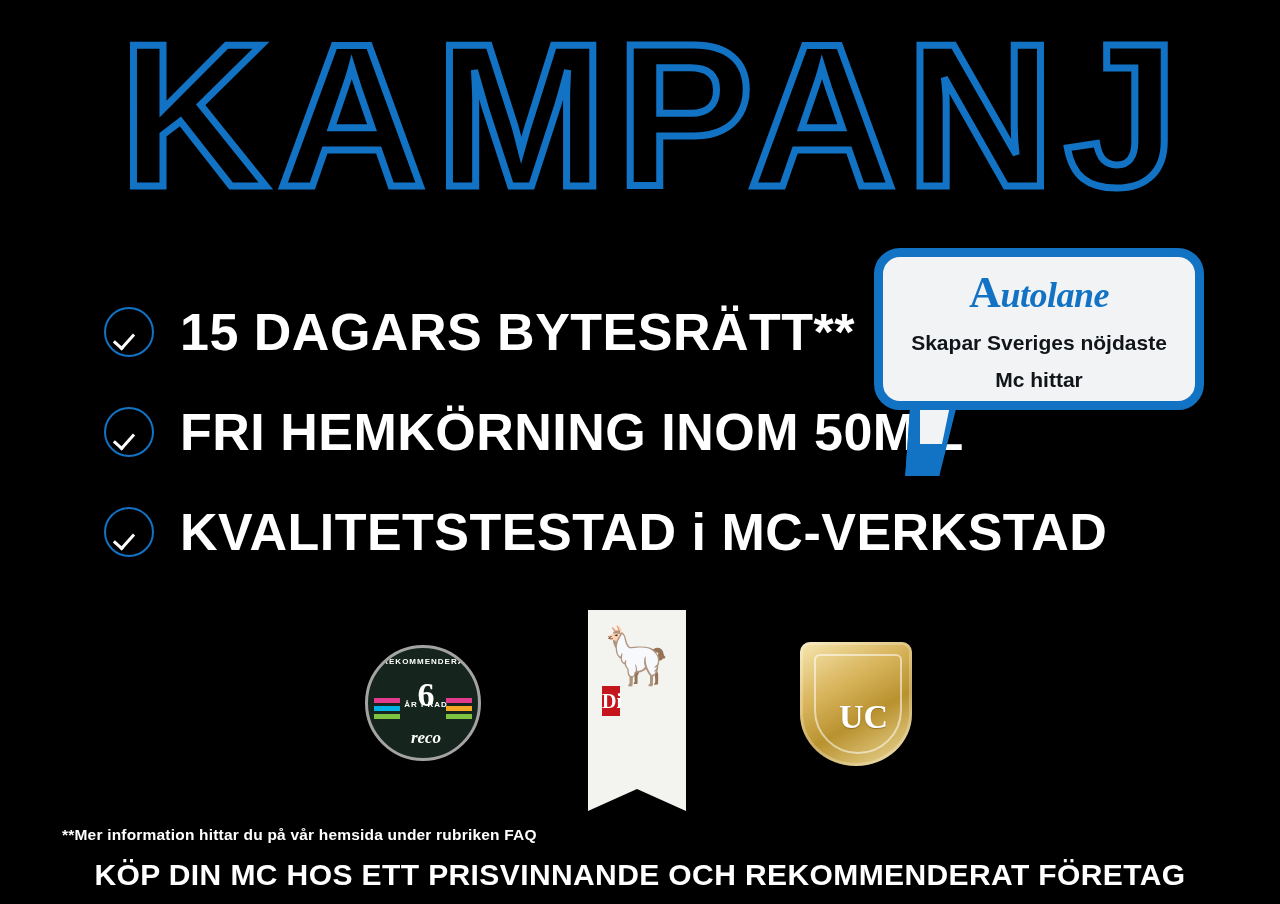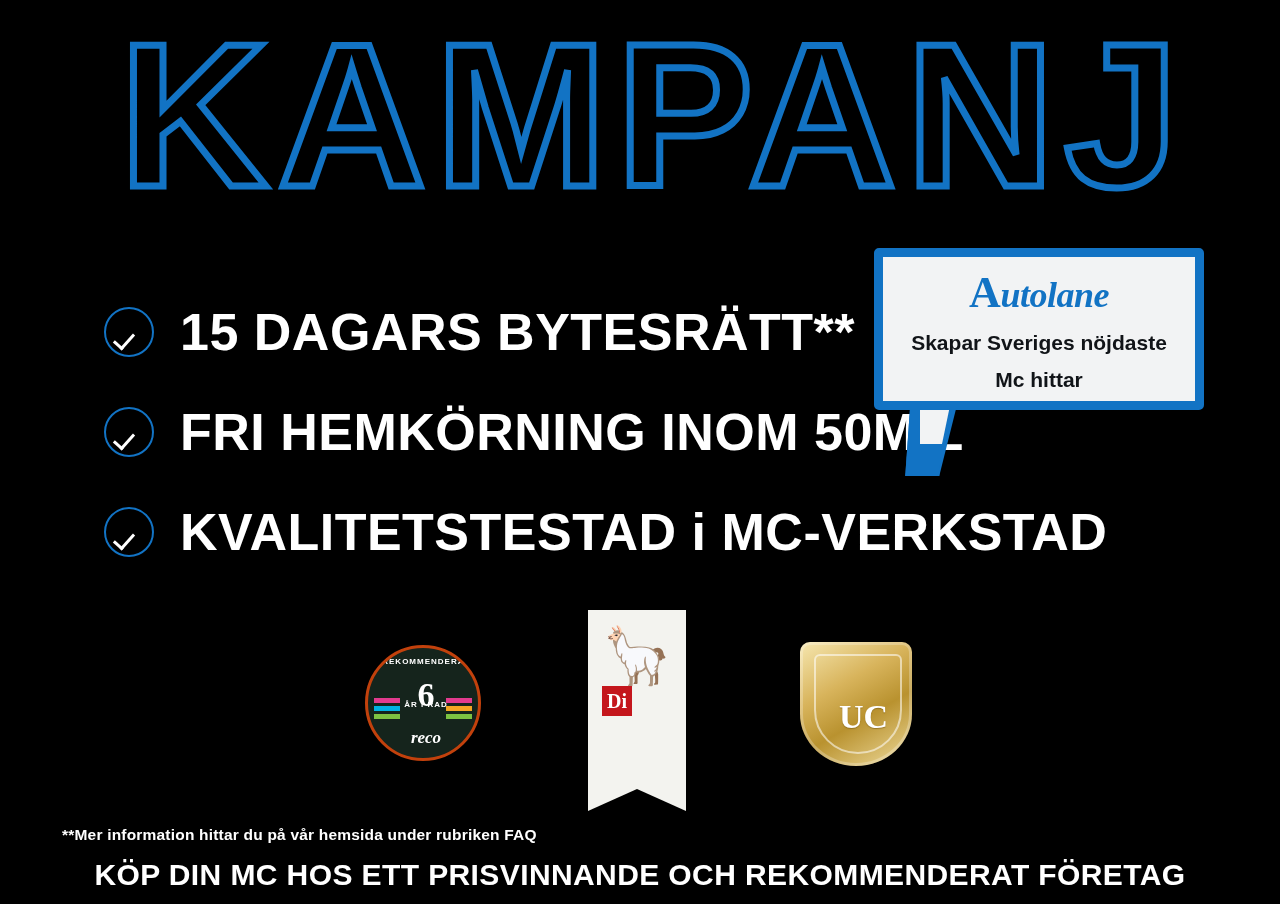--- a/index.html
+++ b/index.html
@@ -77,21 +77,21 @@
 
   
   .bubble {
     position: absolute;
     left: 874px;
     top: 248px;
     width: 330px;
     height: 162px;
     background: #f2f3f4;
     border: 9px solid #1273c4;
-    border-radius: 5px;
+    border-radius: 26px;
     box-sizing: border-box;
     text-align: center;
   }
   .bubble-tail {
     position: absolute;
     left: 908px;
     top: 398px;
     width: 0;
     height: 0;
     border-left: 34px solid #1273c4;
@@ -142,21 +142,21 @@
 
   
   .reco {
     position: absolute;
     left: 365px;
     top: 45px;
     width: 116px;
     height: 116px;
     border-radius: 50%;
     background: #15241c;
-    border: 3px solid #c2410c;
+    border: 3px solid #a3a3a3;
     box-sizing: border-box;
     overflow: hidden;
   }
   .reco .ring-txt {
     position: absolute;
     top: 9px;
     left: 0;
     width: 116px;
     text-align: center;
     font-size: 8px;
@@ -231,21 +231,21 @@
     width: 98px;
     text-align: center;
     font-size: 56px;
     line-height: 56px;
     color: #111111;
   }
   .gasell .di {
     position: absolute;
     top: 76px;
     left: 14px;
-    width: 30px;
+    width: 18px;
     height: 30px;
     background: #c4161c;
     color: #ffffff;
     font-family: "Liberation Serif", serif;
     font-weight: 700;
     font-size: 20px;
     line-height: 30px;
     text-align: center;
   }
   .gasell .ribbon {

